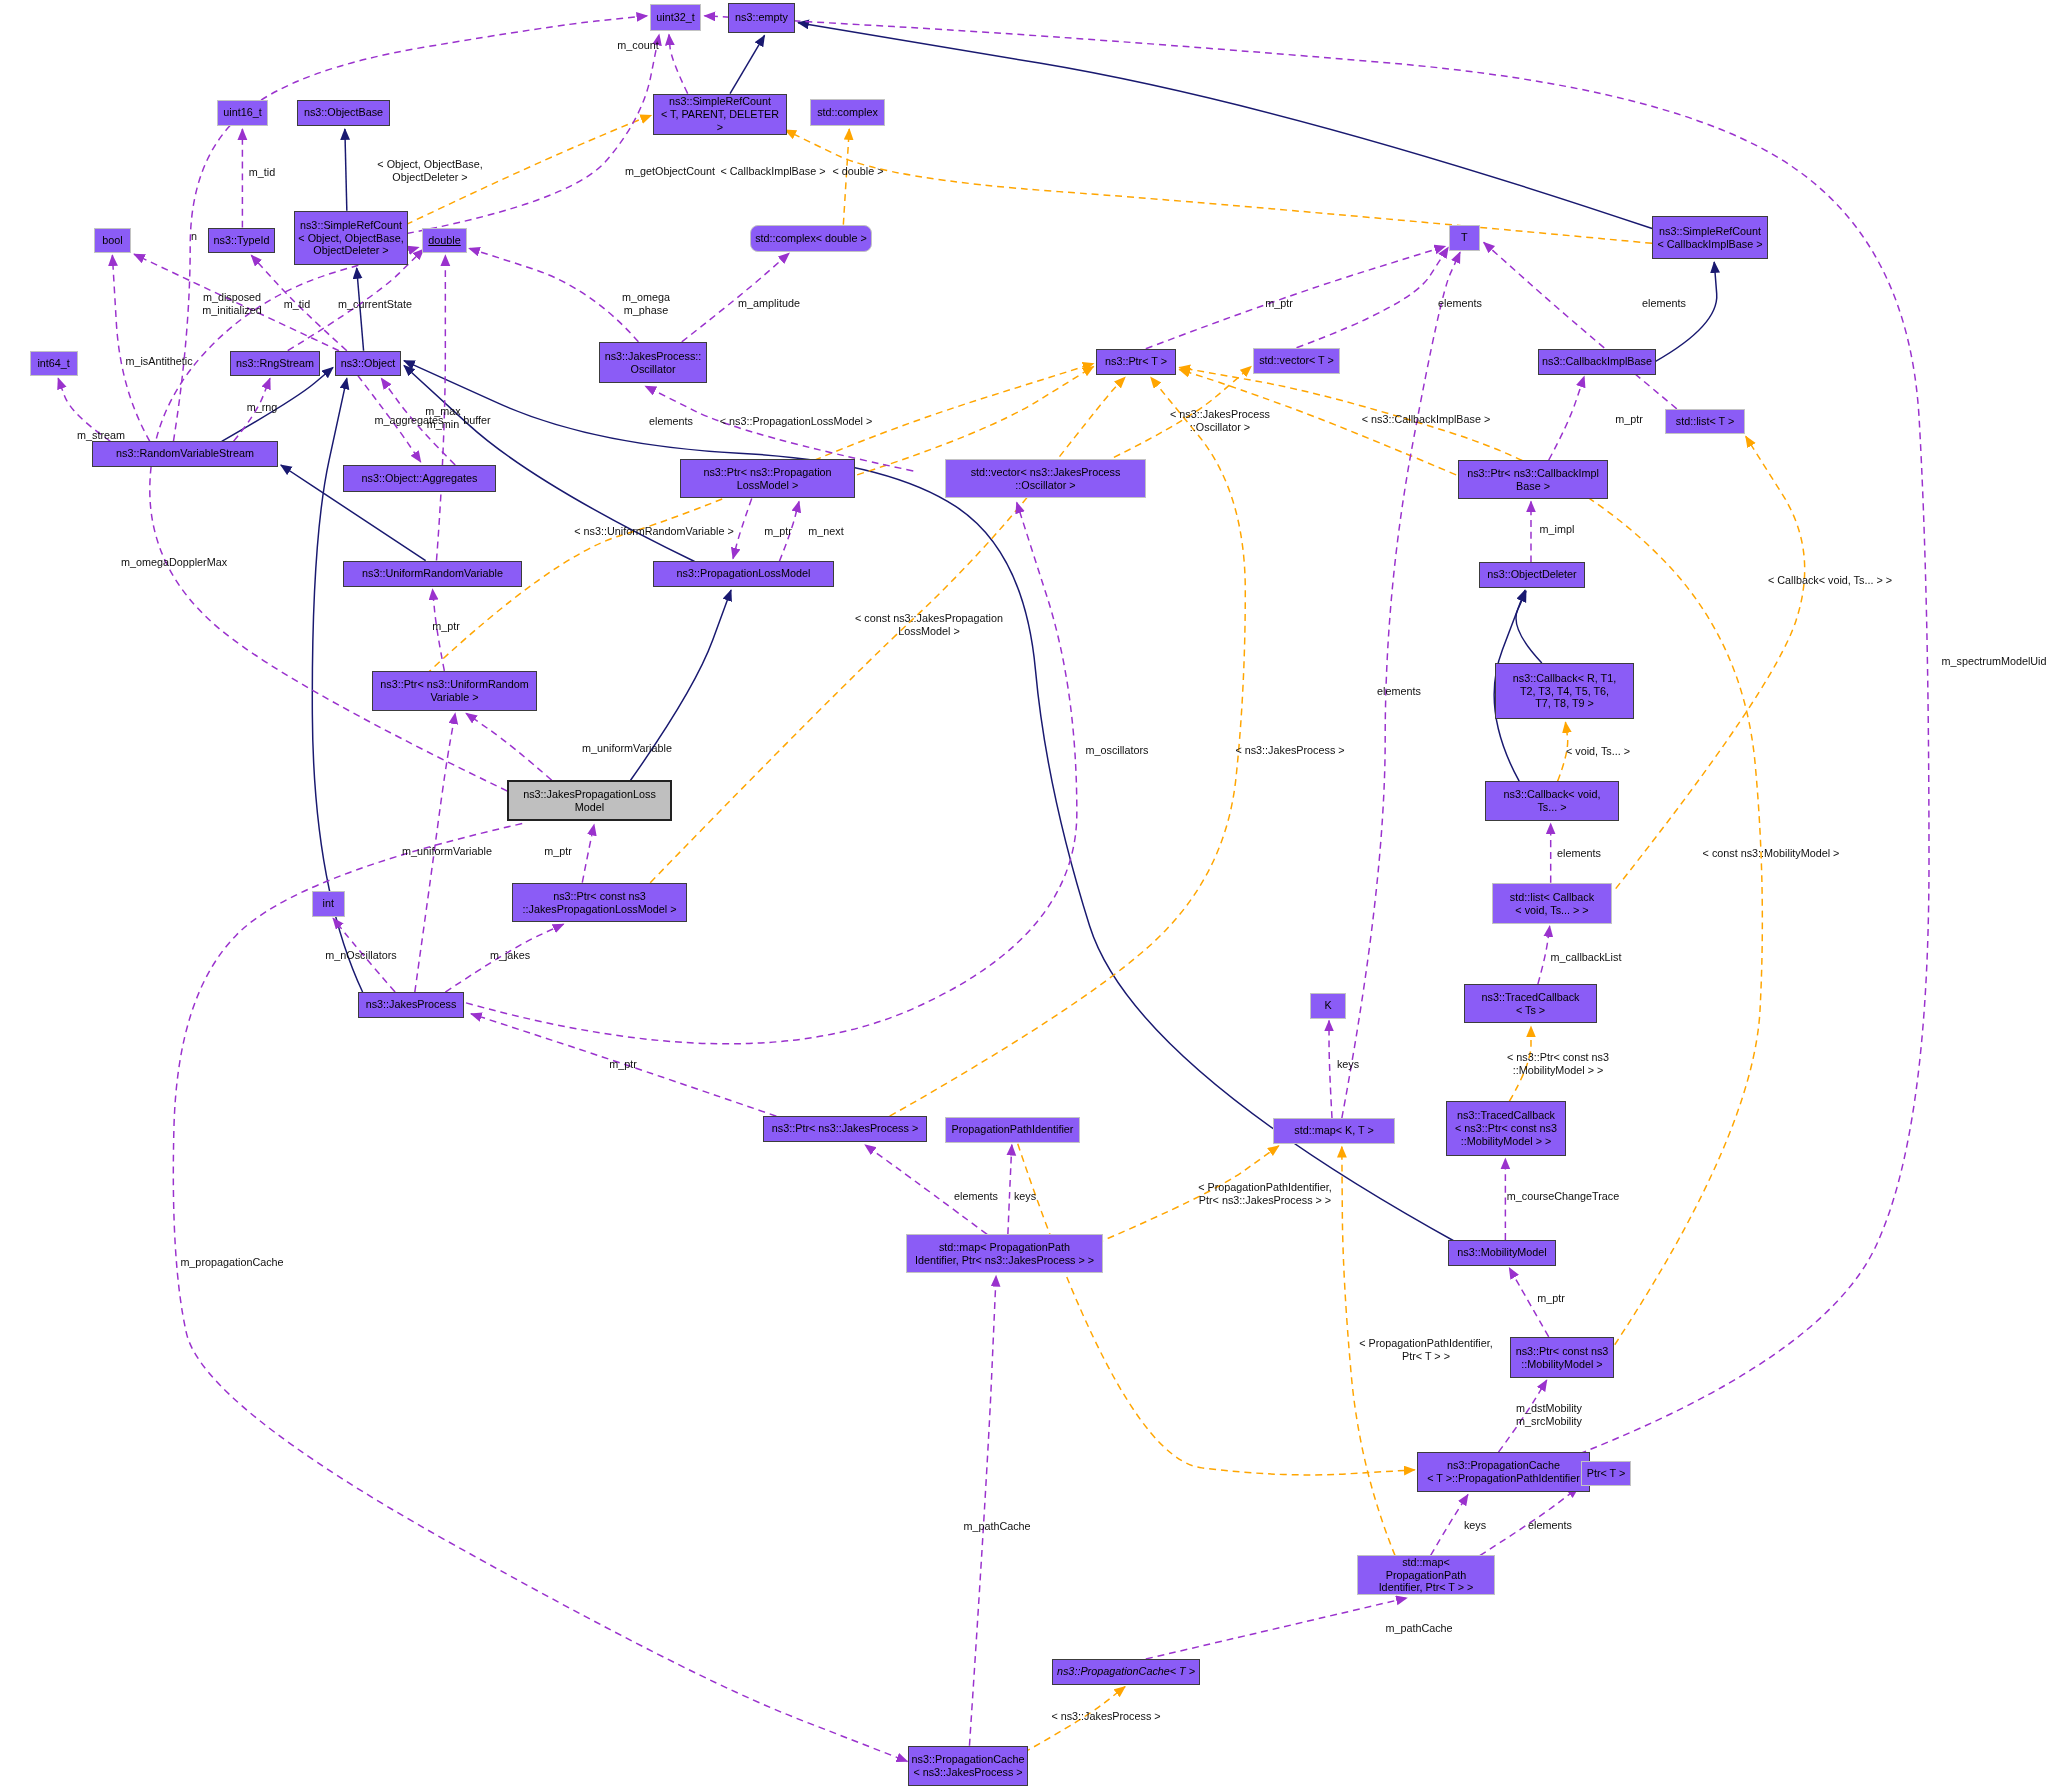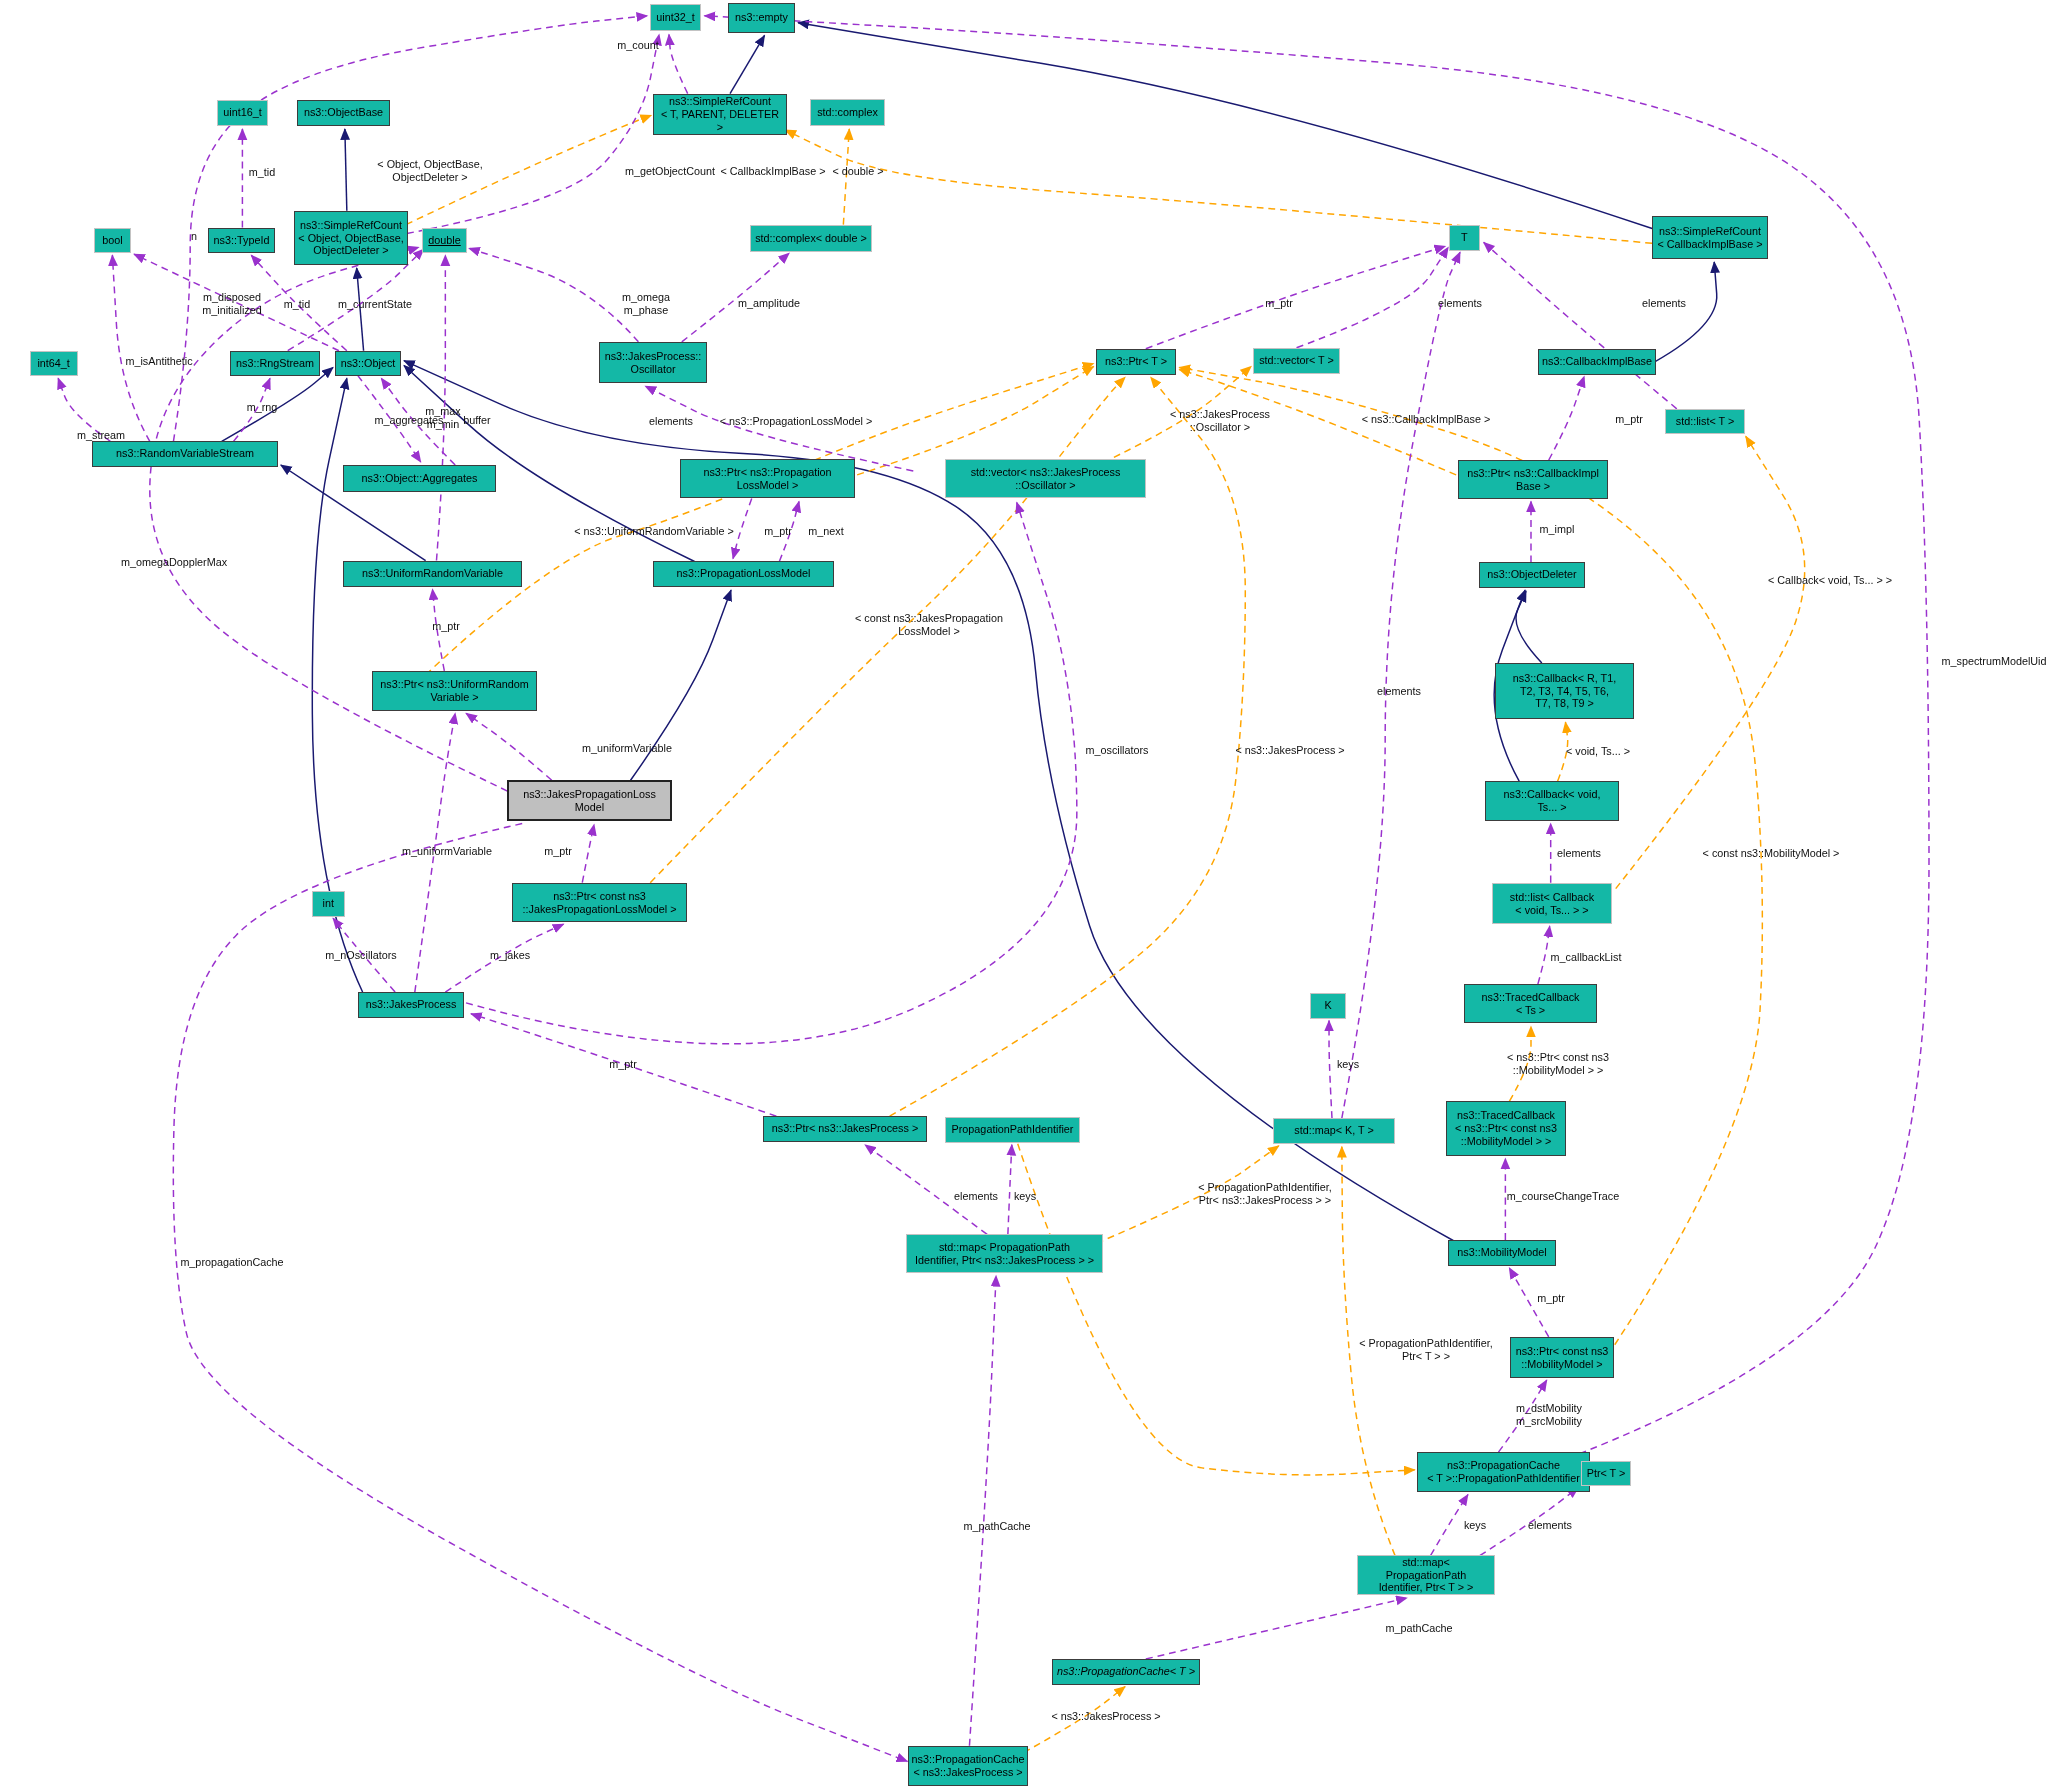--- a/index.html
+++ b/index.html
@@ -1,17 +1,17 @@
 <!DOCTYPE html>
 <html><head>
 <meta charset="utf-8">
 <style>
   html,body{margin:0;padding:0;background:#ffffff;}
   #diagram{position:relative;font-family:"Liberation Sans","DejaVu Sans",sans-serif;background:#ffffff;overflow:hidden;}
-  .node{position:absolute;background:#14b8a6;border:1.2px solid #3c3c3c;display:flex;align-items:center;justify-content:center;
+  .node{position:absolute;background:#8b5cf6;border:1.2px solid #3c3c3c;display:flex;align-items:center;justify-content:center;
         text-align:center;font-size:10.8px;line-height:12.8px;white-space:pre-line;box-sizing:border-box;color:#000;padding:1px 3px;cursor:pointer;}
   .node.prim{border:1px solid #c3c3c3;}
   .node.highlight{background:#bfbfbf;border:2px solid #222;}
   .edge-label{position:absolute;transform:translate(-50%,-50%);font-size:10.8px;line-height:12.8px;white-space:pre;text-align:center;color:#101010;pointer-events:none;}
   svg{position:absolute;left:0;top:0;}
 </style>
 </head>
 <body>
 
 <div id="diagram" style="width: 2065px; height: 1792px; background: rgb(255, 255, 255);">
@@ -112,21 +112,21 @@
 &lt; T, PARENT, DELETER &gt;</div>
       <div class="node prim" style="left: 810px; top: 99px; width: 75px; height: 26.6px;">std::complex</div>
       <div class="node prim" style="left: 217px; top: 100px; width: 51px; height: 25.6px;">uint16_t</div>
       <div class="node " style="left: 297px; top: 100px; width: 93px; height: 25.6px;">ns3::ObjectBase</div>
       <div class="node prim" style="left: 94px; top: 228px; width: 37px; height: 24.6px;">bool</div>
       <div class="node " style="left: 208px; top: 228px; width: 67px; height: 24.6px;">ns3::TypeId</div>
       <div class="node " style="left: 294px; top: 211px; width: 114px; height: 54px;">ns3::SimpleRefCount
 &lt; Object, ObjectBase,
 ObjectDeleter &gt;</div>
       <div class="node prim" style="left: 422px; top: 228px; width: 45px; height: 24.6px; text-decoration: underline;">double</div>
-      <div class="node prim" style="left: 750px; top: 225px; width: 122px; height: 26.6px;">std::complex&lt; double &gt;</div>
+      <div class="node prim" style="left: 750px; top: 225px; width: 122px; height: 26.6px; border-radius: 8px;">std::complex&lt; double &gt;</div>
       <div class="node prim" style="left: 1449px; top: 225px; width: 30.5px; height: 25.6px;">T</div>
       <div class="node " style="left: 1652px; top: 216px; width: 116px; height: 43px;">ns3::SimpleRefCount
 &lt; CallbackImplBase &gt;</div>
       <div class="node prim" style="left: 29.6px; top: 351px; width: 48px; height: 24.6px;">int64_t</div>
       <div class="node " style="left: 230px; top: 351px; width: 90px; height: 24.6px;">ns3::RngStream</div>
       <div class="node " style="left: 335px; top: 351px; width: 66px; height: 24.6px;">ns3::Object</div>
       <div class="node " style="left: 599px; top: 342px; width: 108px; height: 41px;">ns3::JakesProcess::
 Oscillator</div>
       <div class="node " style="left: 1096px; top: 349px; width: 80px; height: 25.6px;">ns3::Ptr&lt; T &gt;</div>
       <div class="node prim" style="left: 1253px; top: 348px; width: 87px; height: 25.6px;">std::vector&lt; T &gt;</div>

